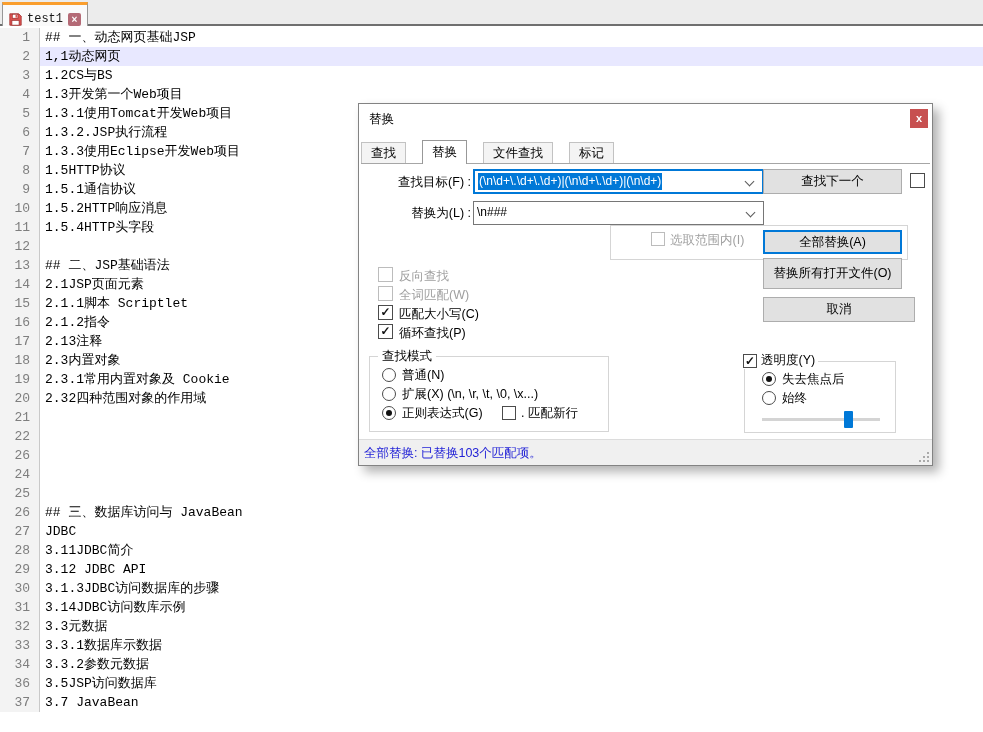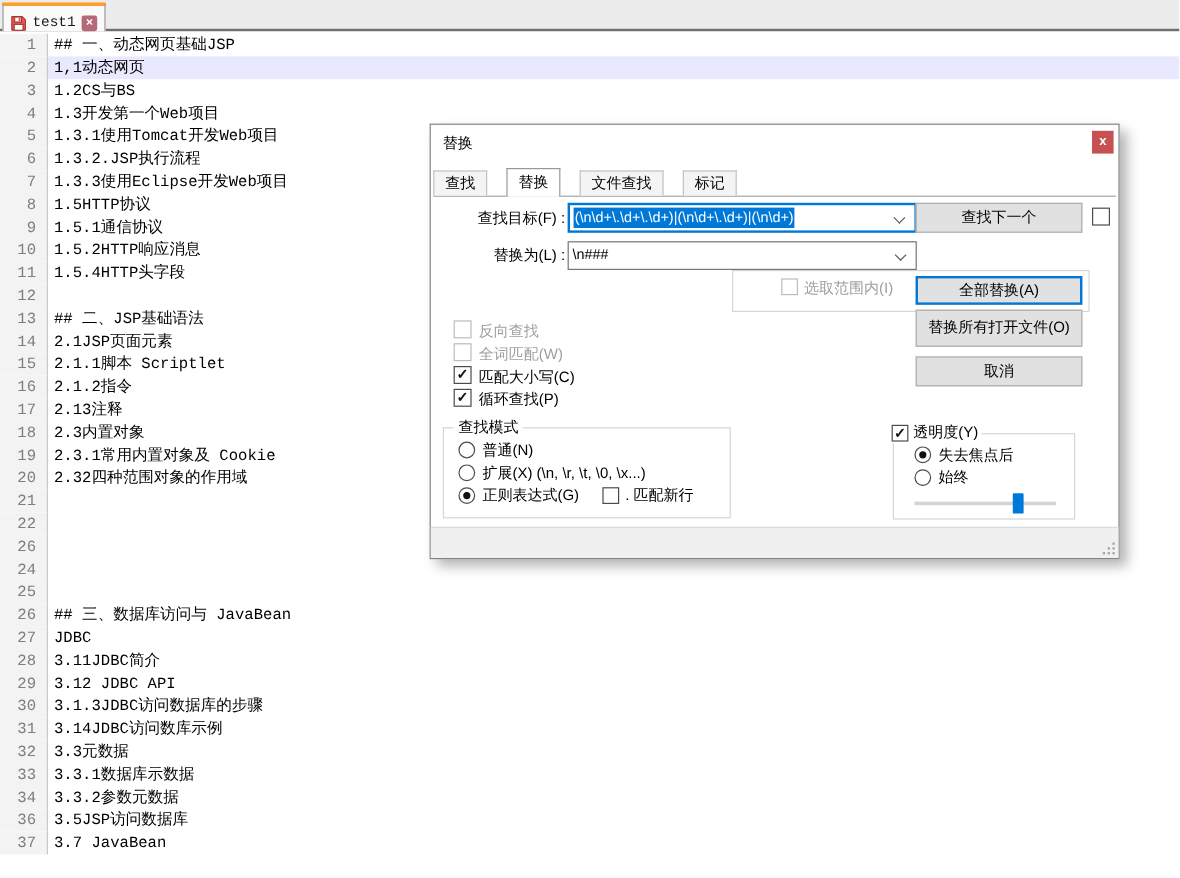--- a/index.html
+++ b/index.html
@@ -187,21 +187,21 @@
     <div class="cb disabled" style="left:19px;top:182px;"></div>
     <div class="lbl disabled-text" style="left:40px;top:183px;">全词匹配(W)</div>
 
     <div class="cb" style="left:19px;top:201px;"><span class="mark">✓</span></div>
     <div class="lbl" style="left:40px;top:202px;">匹配大小写(C)</div>
 
     <div class="cb" style="left:19px;top:220px;"><span class="mark">✓</span></div>
     <div class="lbl" style="left:40px;top:221px;">循环查找(P)</div>
 
     <div class="btn" style="left:404px;top:154px;width:139px;height:31px;">替换所有打开文件(O)</div>
-    <div class="btn" style="left:404px;top:193px;width:139px;height:25px;">取消</div>
+    <div class="btn" style="left:404px;top:193px;width:152px;height:25px;">取消</div>
 
     <div class="groupbox" style="left:10px;top:252px;width:240px;height:76px;">
       <span class="group-label">查找模式</span>
       <div class="radio" style="left:12px;top:11px;"></div>
       <div class="lbl" style="left:32px;top:10px;">普通(N)</div>
       <div class="radio" style="left:12px;top:30px;"></div>
       <div class="lbl" style="left:32px;top:29px;">扩展(X) (\n, \r, \t, \0, \x...)</div>
       <div class="radio" style="left:12px;top:49px;">
           <span class="dot"></span>
         </div>
@@ -219,17 +219,18 @@
       <div class="lbl" style="left:37px;top:28px;">始终</div>
       <div class="slider-track" style="left:17px;top:56px;width:118px;"></div>
       <div class="slider-thumb" style="left:99px;top:49px;"></div>
     </div>
     <div style="position:absolute;left:381px;top:248px;background:#fff;padding:0 3px;display:flex;align-items:center;gap:4px;">
       <div class="cb" style="position:static;width:14px;height:14px;line-height:12px;"><span class="mark">✓</span></div>
       <span>透明度(Y)</span>
     </div>
 
     <div class="status-strip">
+      <div class="status-text">全部替换: 已替换103个匹配项。</div>
       <div class="grip"></div>
     </div>
   </div>
 
 </div>
 
 </body></html>

